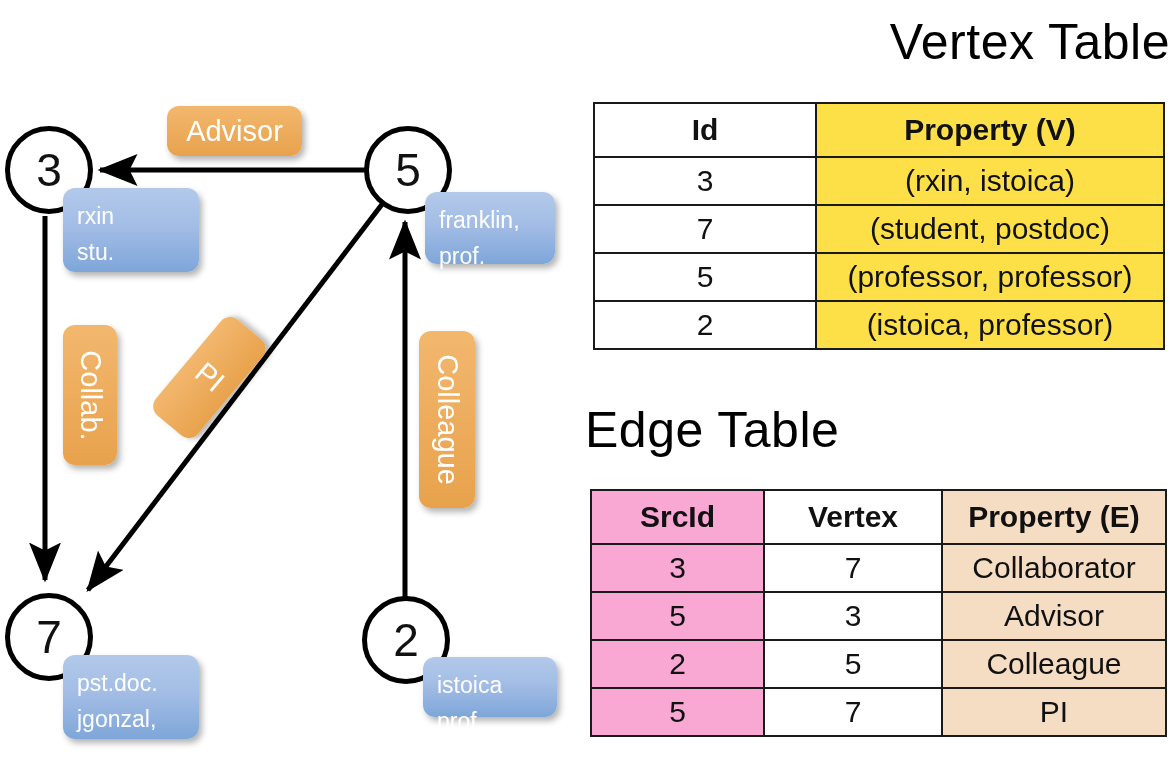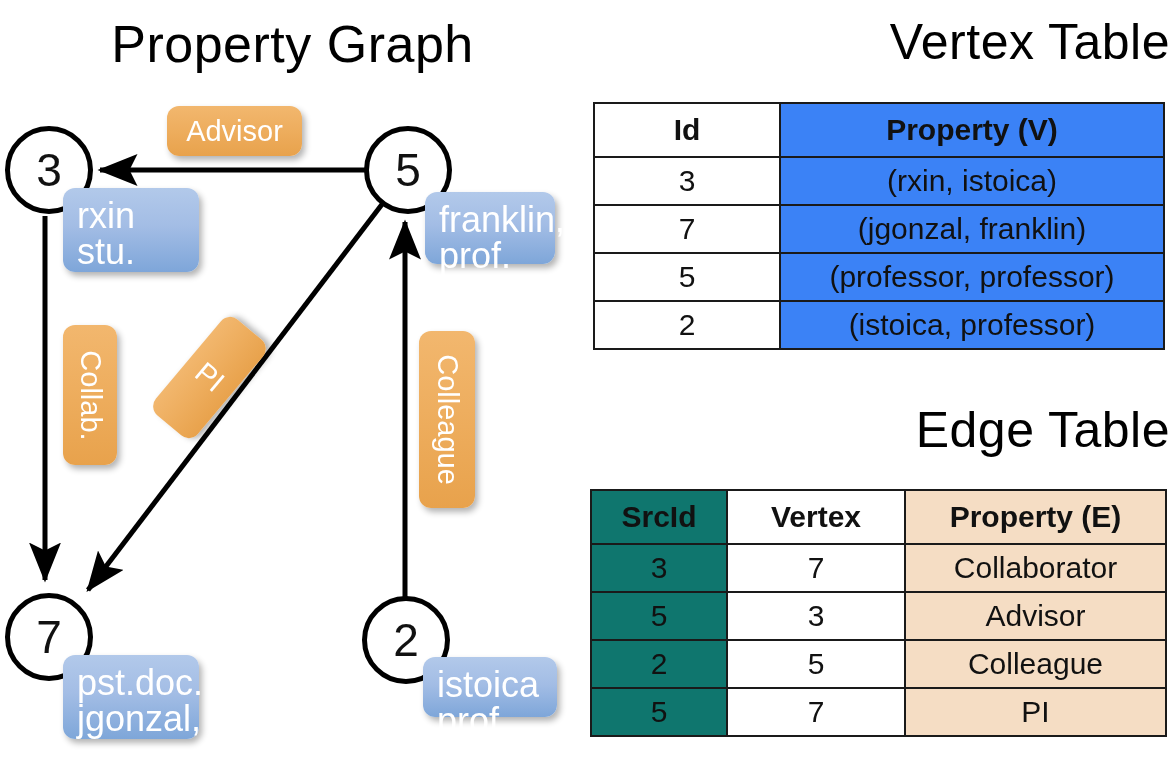--- a/index.html
+++ b/index.html
@@ -35,21 +35,21 @@
   #title-vertex-table {
     left: 585px; top: 12px;
     width: 585px;
     text-align: right;
     font-size: 50px;
     line-height: 60px;
   }
   #title-edge-table {
     left: 585px; top: 400px;
     width: 585px;
-    text-align: right;
+    text-align: left;
     font-size: 50px;
     line-height: 60px;
   }
 
   
   #graph-panel {
     position: absolute;
     left: 0; top: 0;
     width: 585px; height: 760px;
   }
@@ -76,21 +76,21 @@
     z-index: 5;
   }
 
   
   .prop-box {
     position: absolute;
     border-radius: 12px;
     background: linear-gradient(to bottom, #b2c9ea 0%, #a3bde5 45%, #7ea6d9 100%);
     box-shadow: 3px 4px 6px rgba(0,0,0,0.30);
     color: #ffffff;
-    font-size: 36px;
+    font-size: 23px;
     line-height: 36px;
     font-weight: 400;
     padding: 10px 16px 10px 14px;
     box-sizing: border-box;
     z-index: 8;
     font-family: "Liberation Sans", sans-serif;
   }
 
   
   .edge-label {
@@ -134,33 +134,32 @@
     height: 48px;
     padding: 0 4px;
     box-sizing: border-box;
   }
   .tbl th {
     font-weight: 700;
     font-size: 30px;
     height: 54px;
   }
   #vertex-table { left: 593px; top: 102px; width: 572px; }
-  #vertex-table .col-id { width: 186px; background: #ffffff; border-radius: 16px; }
-  #vertex-table .col-prop { background: #3b82f6; }
+  #vertex-table .col-id { width: 222px; background: #ffffff; border-radius: 16px; }
+  #vertex-table .col-prop { background: #fde047; }
   #edge-table { left: 590px; top: 489px; width: 577px; }
-  #edge-table .col-src { width: 136px; background: #0f766e; }
+  #edge-table .col-src { width: 173px; background: #f9a8d4; }
   #edge-table .col-dst { width: 178px; background: #ffffff; }
   #edge-table .col-prop { background: #f5ddc4; }
 </style>
 </head>
 <body>
 
 <div id="graph-panel">
 
-  <div class="title" id="title-property-graph">Property Graph</div>
 
   <svg id="graph-edges" viewBox="0 0 585 760" xmlns="http://www.w3.org/2000/svg">
     <defs>
       <marker id="arrowhead" markerWidth="9" markerHeight="9" refX="7.5" refY="3.2" orient="auto" markerUnits="strokeWidth">
         <path d="M0,0 L8,3.2 L0,6.4 L1.6,3.2 z" fill="#000000"></path>
       </marker>
     </defs>
 
     <line x1="366" y1="170" x2="100" y2="170" stroke="#000000" stroke-width="5" marker-end="url(#arrowhead)"></line>
 
@@ -222,21 +221,21 @@
       <th class="col-prop">Property (V)</th>
     </tr>
   </thead>
   <tbody>
     <tr>
       <td class="col-id">3</td>
       <td class="col-prop">(rxin, istoica)</td>
     </tr>
     <tr>
       <td class="col-id">7</td>
-      <td class="col-prop">(jgonzal, franklin)</td>
+      <td class="col-prop">(student, postdoc)</td>
     </tr>
     <tr>
       <td class="col-id">5</td>
       <td class="col-prop">(professor, professor)</td>
     </tr>
     <tr>
       <td class="col-id">2</td>
       <td class="col-prop">(istoica, professor)</td>
     </tr>
   </tbody>

